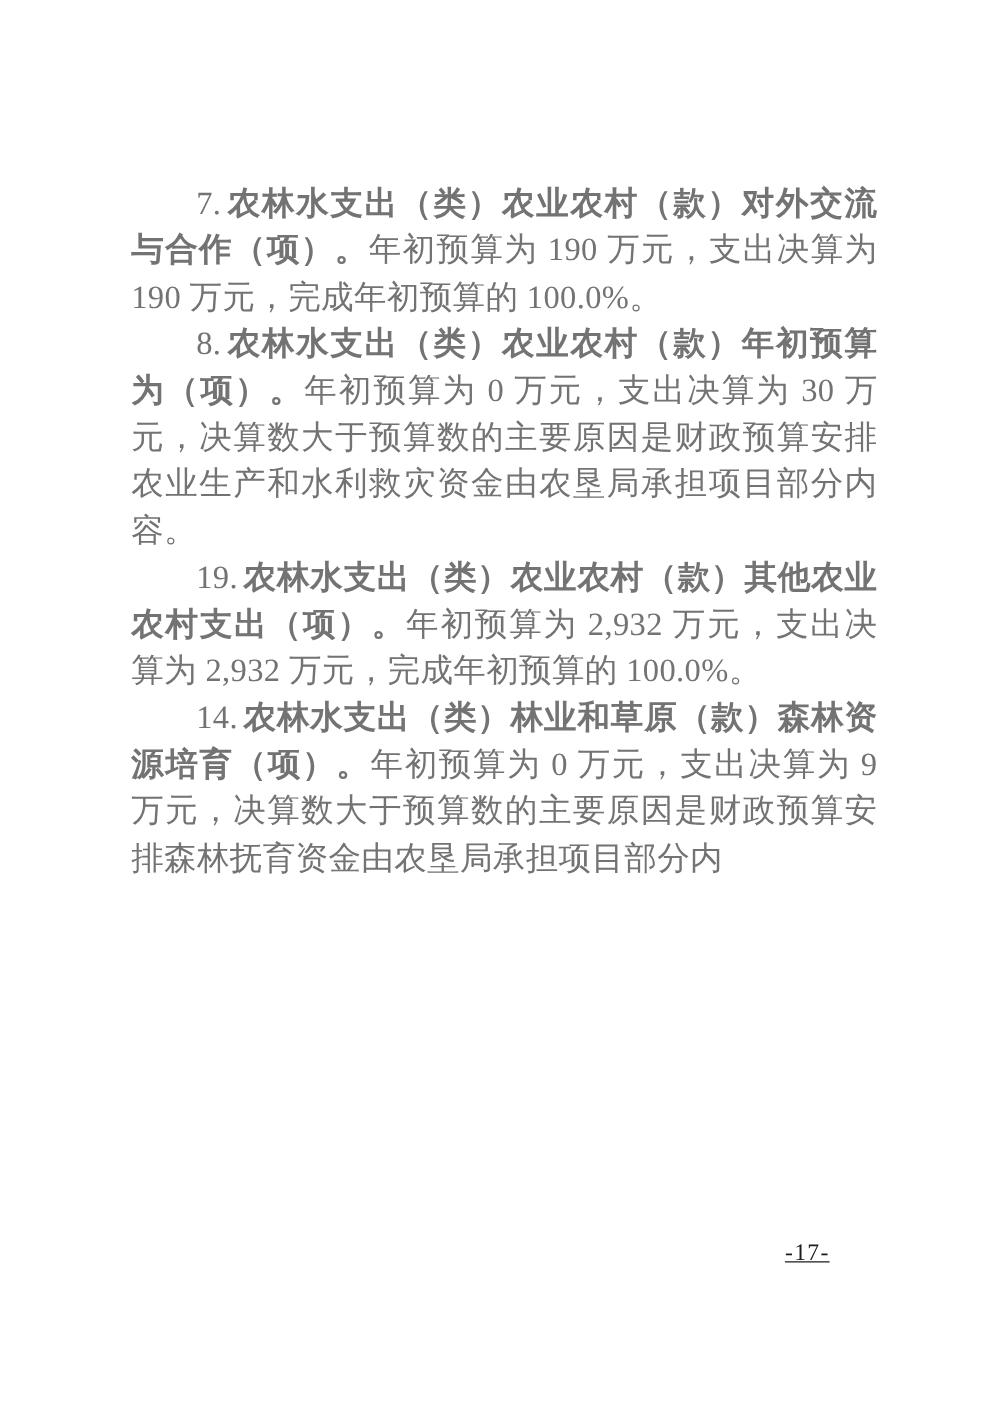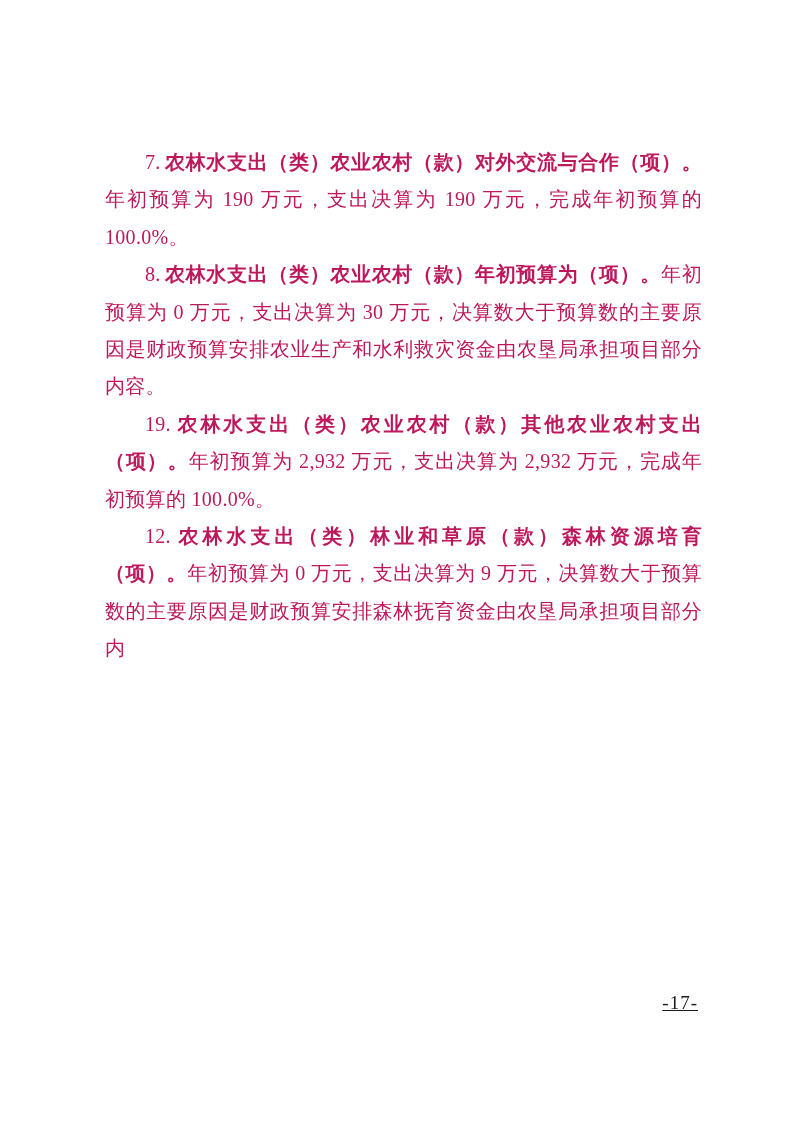--- a/index.html
+++ b/index.html
@@ -18,44 +18,44 @@
   }
   .content {
     position: absolute;
     left: 105px;
     top: 144px;
     width: 597px;
   }
   .para {
     margin: 0;
     padding: 0;
-    font-size: 20px;
+    font-size: 26px;
     line-height: 37.4px;
     text-align: justify;
     text-justify: inter-character;
     text-indent: 2em;
-    color: #be185d;
+    color: #737373;
     letter-spacing: 0.3px;
   }
   .para .num {
     font-weight: 400;
     margin-right: 4px;
   }
   .para .head {
     font-weight: 700;
   }
   .para .body-text {
     font-weight: 400;
   }
   .page-number {
     position: absolute;
     left: 628px;
     top: 992px;
     width: 70px;
-    text-align: right;
+    text-align: left;
     font-size: 19px;
     letter-spacing: 1px;
     color: #1c1c1c;
     font-family: "Liberation Serif", "DejaVu Serif", serif;
     text-decoration: underline;
   }
 </style>
 </head>
 <body>
 
@@ -63,18 +63,18 @@
   <div class="content">
 
     <p class="para"><span class="num">7.</span><span class="head">农林水支出（类）农业农村（款）对外交流与合作（项）。</span><span class="body-text">年初预算为 190 万元，支出决算为 190 万元，完成年初预算的 100.0%。</span></p>
 
     <p class="para"><span class="num">8.</span><span class="head">农林水支出（类）农业农村（款）年初预算为（项）。</span><span class="body-text">年初预算为 0 万元，支出决算为 30 万元，决算数大于预算数的主要原因是财政预算安排农业生产和水利救灾资金由农垦局承担项目部分内容。</span></p>
 
 
 
     <p class="para"><span class="num">19.</span><span class="head">农林水支出（类）农业农村（款）其他农业农村支出（项）。</span><span class="body-text">年初预算为 2,932 万元，支出决算为 2,932 万元，完成年初预算的 100.0%。</span></p>
 
-    <p class="para"><span class="num">12.</span><span class="head">农林水支出（类）林业和草原（款）森林资源培育（项）。</span><span class="body-text">年初预算为 0 万元，支出决算为 9 万元，决算数大于预算数的主要原因是财政预算安排森林抚育资金由农垦局承担项目部分内</span></p>
+    <p class="para"><span class="num">14.</span><span class="head">农林水支出（类）林业和草原（款）森林资源培育（项）。</span><span class="body-text">年初预算为 0 万元，支出决算为 9 万元，决算数大于预算数的主要原因是财政预算安排森林抚育资金由农垦局承担项目部分内</span></p>
 
   </div>
 
   <div class="page-number">-17-</div>
 </div>
 
 </body></html>

